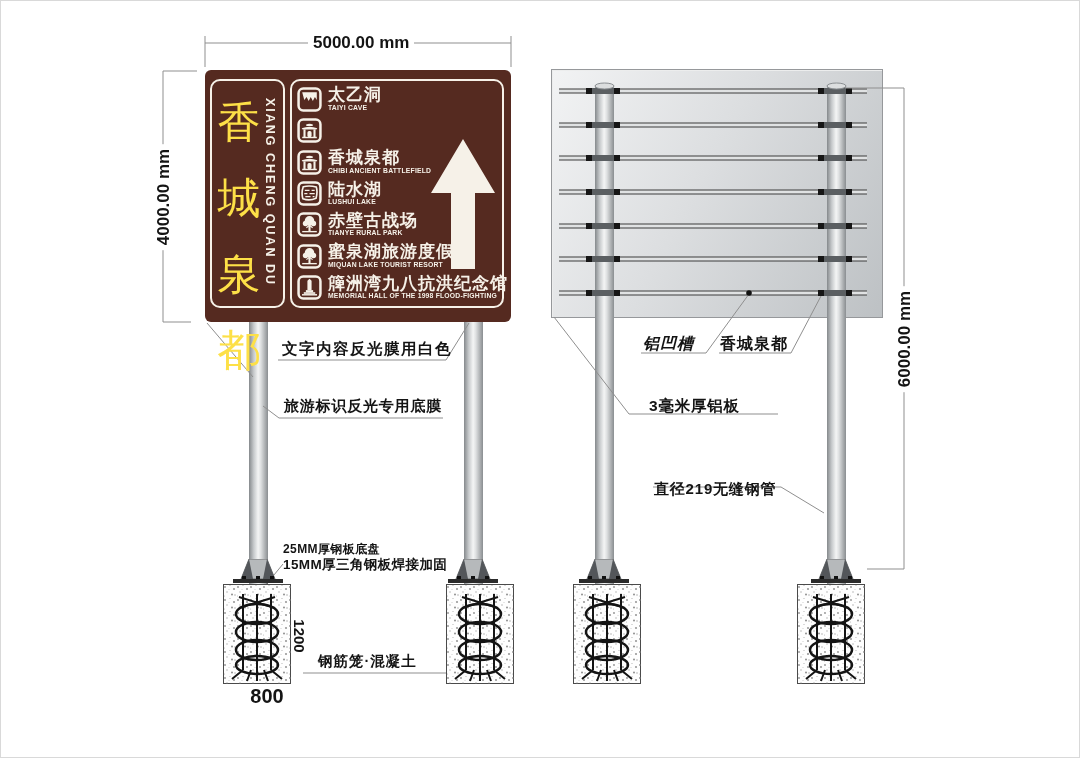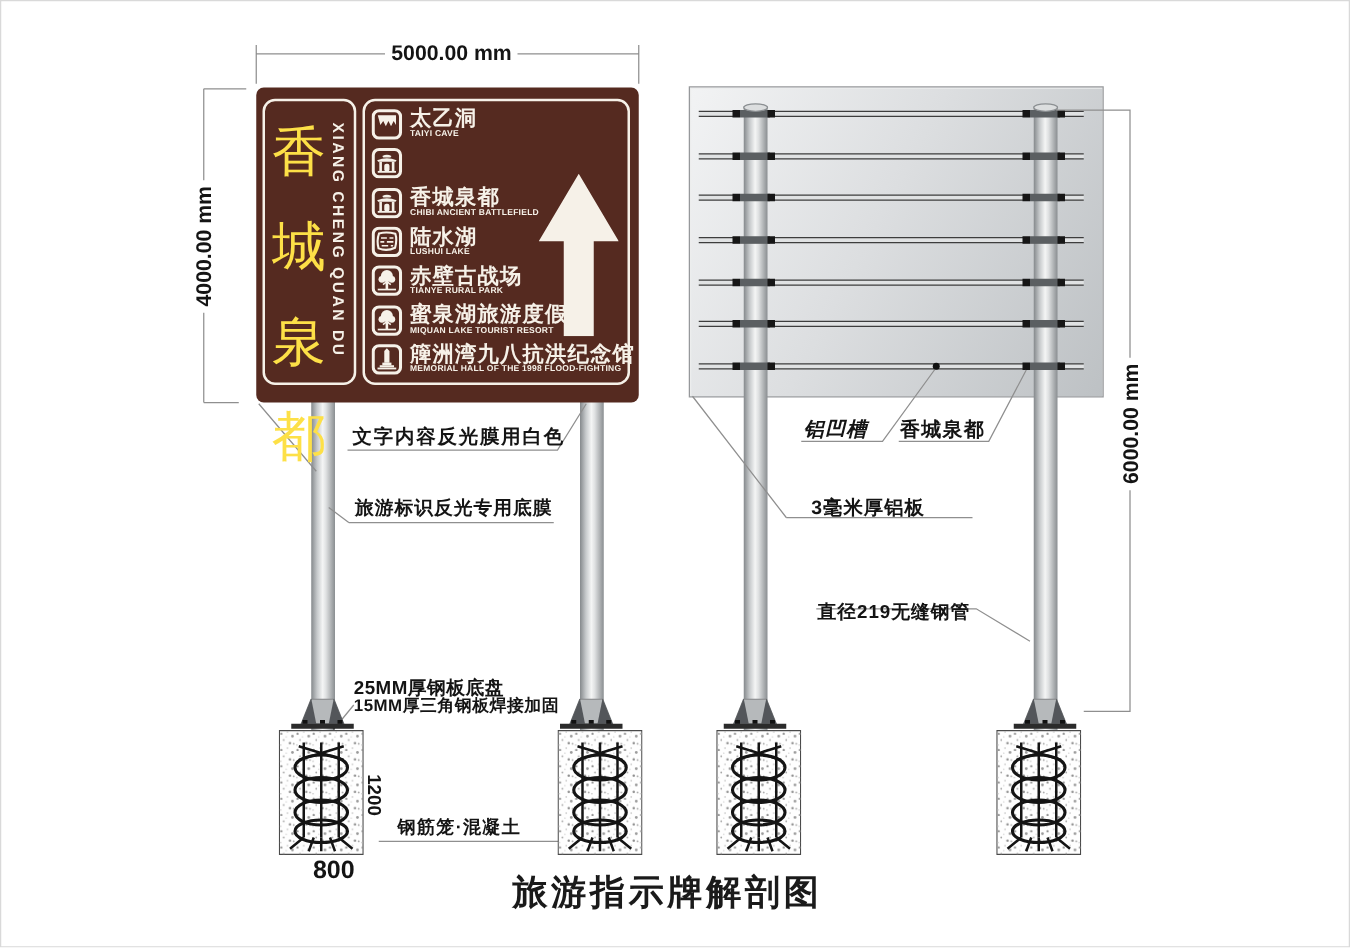--- a/index.html
+++ b/index.html
@@ -303,23 +303,22 @@
   </svg>
 
   <div class="ann dim" style="left:307px;top:32px;">5000.00 mm</div>
   <div class="ann dim vdim" style="left:163px;top:196px;">4000.00 mm</div>
   <div class="ann dim vdim" style="left:904px;top:338px;">6000.00 mm</div>
   <div class="ann vdim-cw" style="left:298px;top:635px;font-size:15px;">1200</div>
   <div class="ann" style="left:241px;top:684px;width:50px;text-align:center;font-size:20px;">800</div>
 
   <div class="ann" style="left:281px;top:338px;font-size:15.5px;letter-spacing:1.5px;">文字内容反光膜用白色</div>
   <div class="ann" style="left:283px;top:396px;font-size:15px;letter-spacing:0.8px;">旅游标识反光专用底膜</div>
-  <div class="ann" style="left:282px;top:540px;font-size:15px;letter-spacing:0.4px;">25MM厚钢板底盘</div>
+  <div class="ann" style="left:282px;top:540px;font-size:12px;letter-spacing:0.4px;">25MM厚钢板底盘</div>
   <div class="ann" style="left:282px;top:555px;font-size:13.5px;letter-spacing:0.4px;">15MM厚三角钢板焊接加固</div>
   <div class="ann" style="left:317px;top:651px;font-size:14.5px;letter-spacing:1px;">钢筋笼·混凝土</div>
 
   <div class="ann" style="left:642px;top:333px;font-size:16px;letter-spacing:1px;font-style:italic;">铝凹槽</div>
   <div class="ann" style="left:719px;top:333px;font-size:16px;letter-spacing:1px;">香城泉都</div>
   <div class="ann" style="left:648px;top:395px;font-size:15.5px;letter-spacing:0.8px;">3毫米厚铝板</div>
   <div class="ann" style="left:653px;top:479px;font-size:15px;letter-spacing:0.8px;">直径219无缝钢管</div>
 
-  <div class="ann t-title">旅游指示牌解剖图</div>
 </div>
 
 </body></html>

